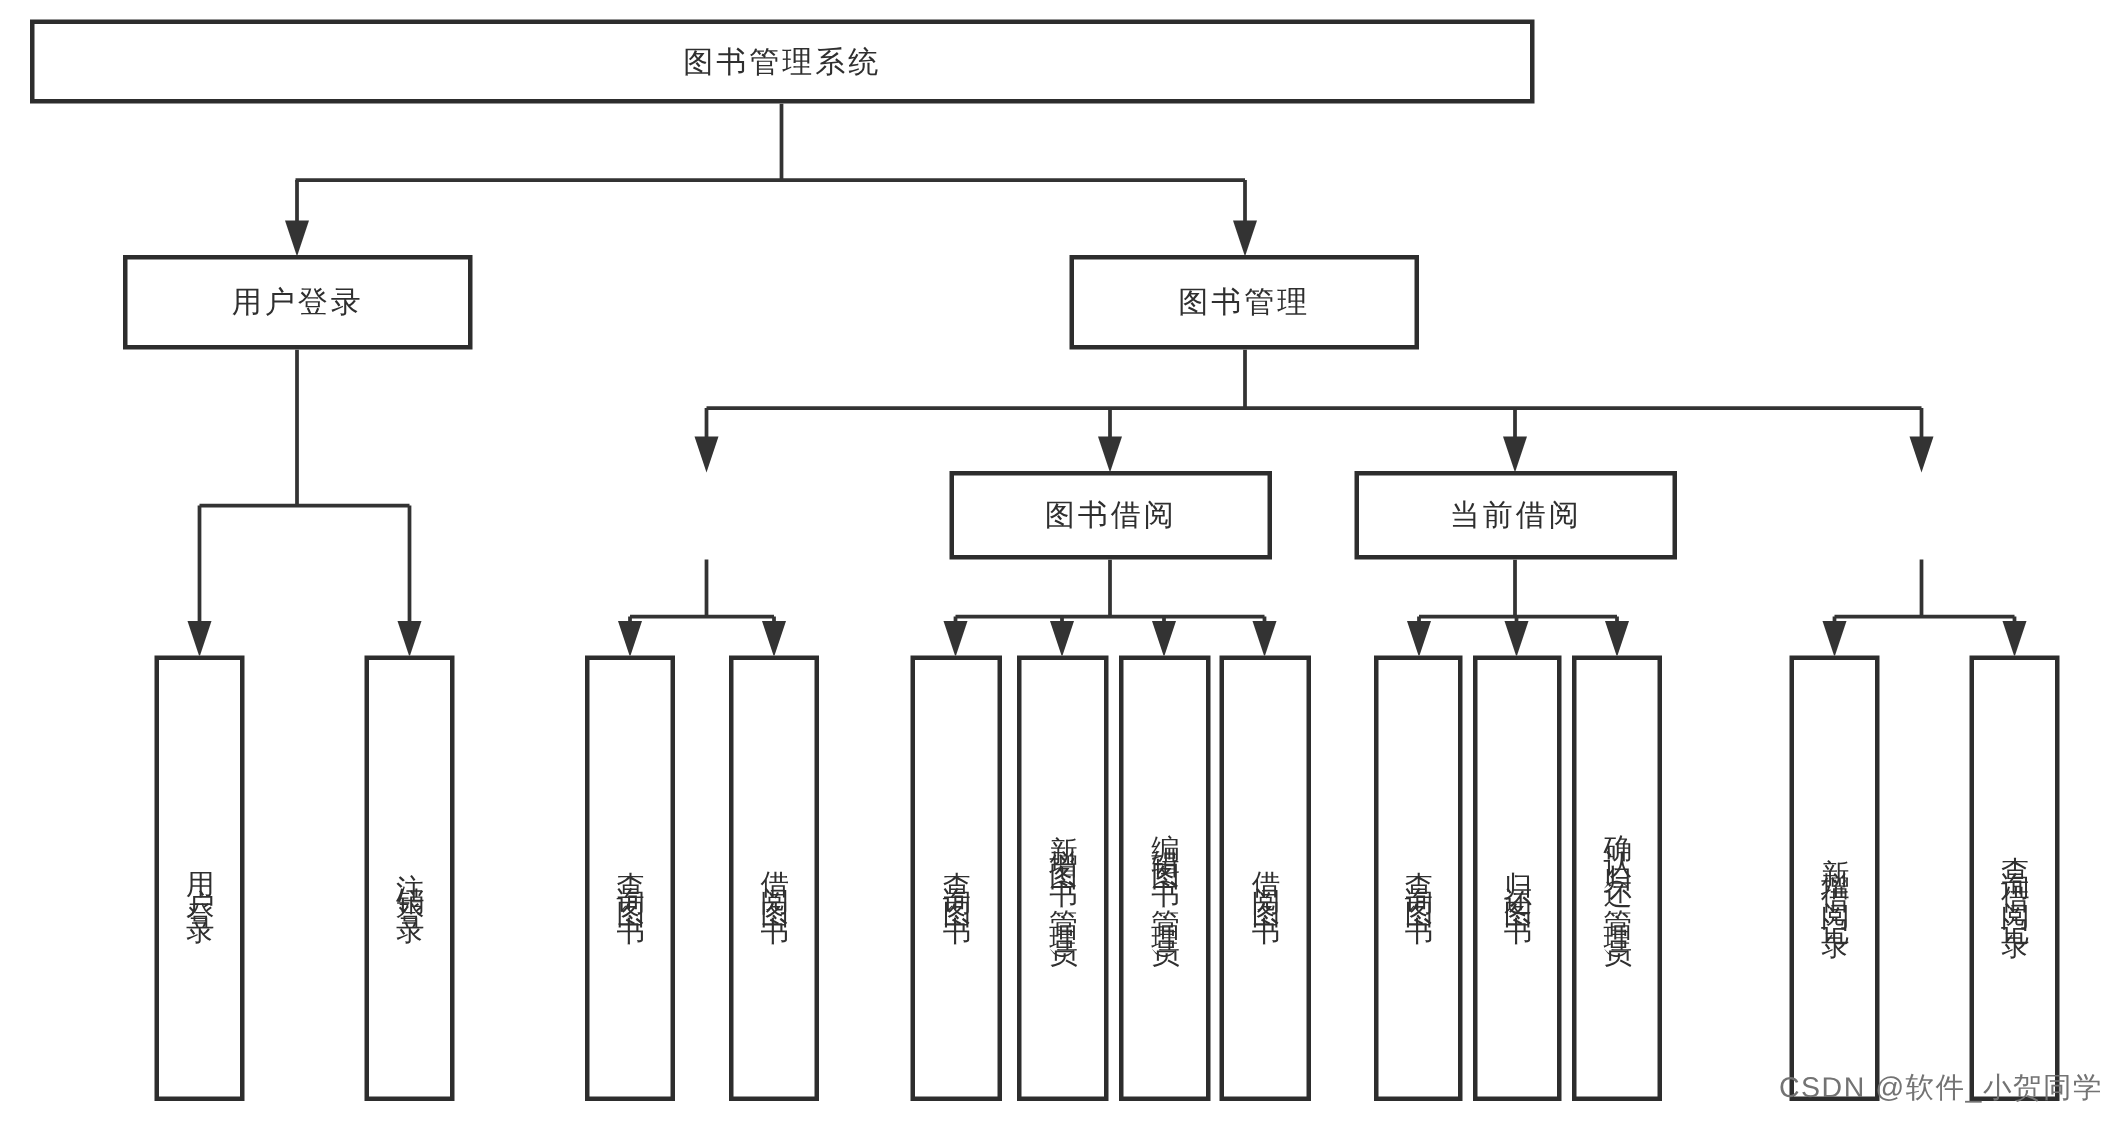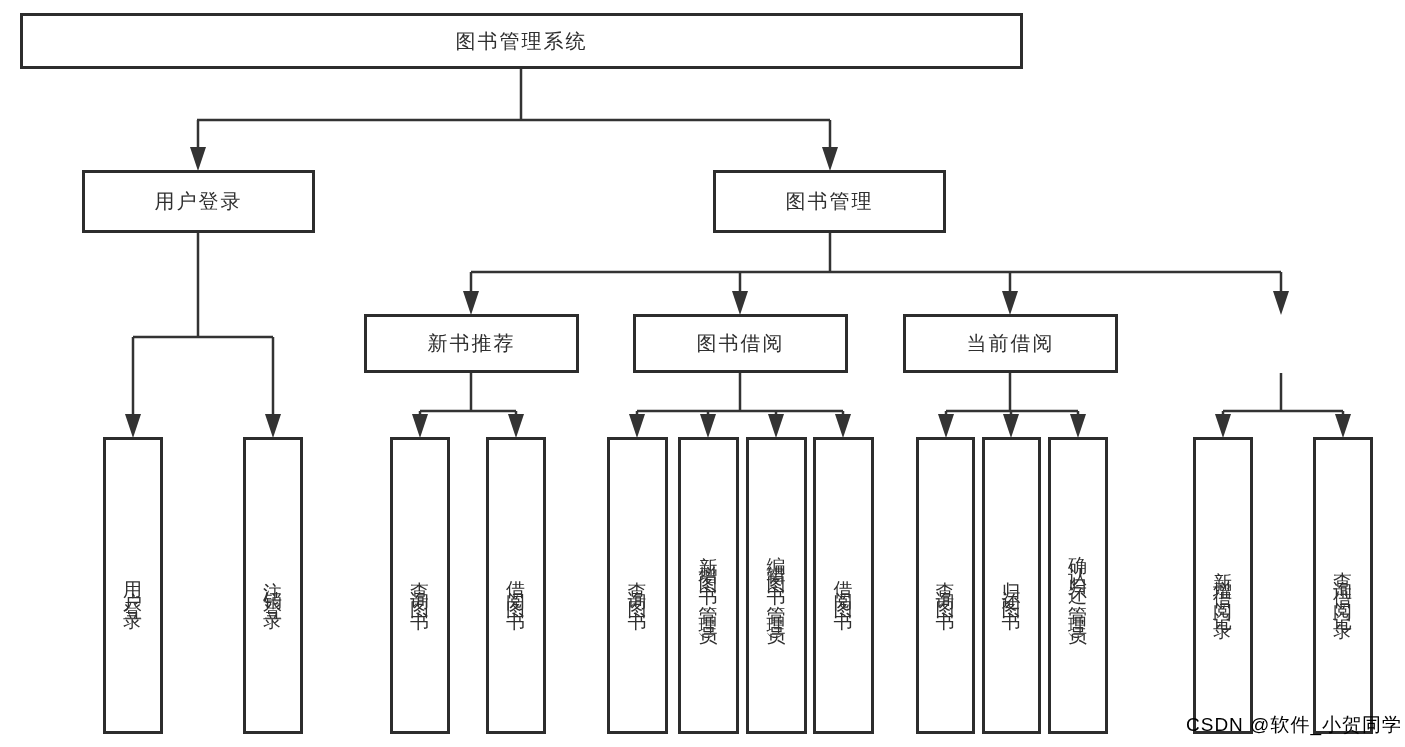--- a/index.html
+++ b/index.html
@@ -34,21 +34,21 @@
     font-size: 19px;
     line-height: 1;
     letter-spacing: 10px;
     white-space: nowrap;
   }
   .watermark {
     position: absolute;
     left: 1186px;
     top: 712px;
     font-size: 19px;
-    color: #000000;
+    color: #737373;
     letter-spacing: 1px;
     white-space: nowrap;
   }
 </style>
 </head>
 <body>
 
 <div class="canvas">
 
   <svg class="connectors" viewBox="0 0 1405 747" xmlns="http://www.w3.org/2000/svg">
@@ -128,23 +128,20 @@
     <span>图书管理系统</span>
   </div>
 
   <div class="node h-node" style="left:82px; top:170px; width:233px; height:63px;">
     <span>用户登录</span>
   </div>
   <div class="node h-node" style="left:713px; top:170px; width:233px; height:63px;align-items:center;">
     <span>图书管理</span>
   </div>
 
-  <div class="node h-node" style="left:364px; top:314px; width:215px; height:59px;">
-    <span>新书推荐</span>
-  </div>
   <div class="node h-node" style="left:633px; top:314px; width:215px; height:59px;">
     <span>图书借阅</span>
   </div>
   <div class="node h-node" style="left:903px; top:314px; width:215px; height:59px;">
     <span>当前借阅</span>
   </div>
 
   <div class="node leaf" style="left:103px; top:437px; width:60px; height:297px;">
     <span>用户登录</span>
   </div>

